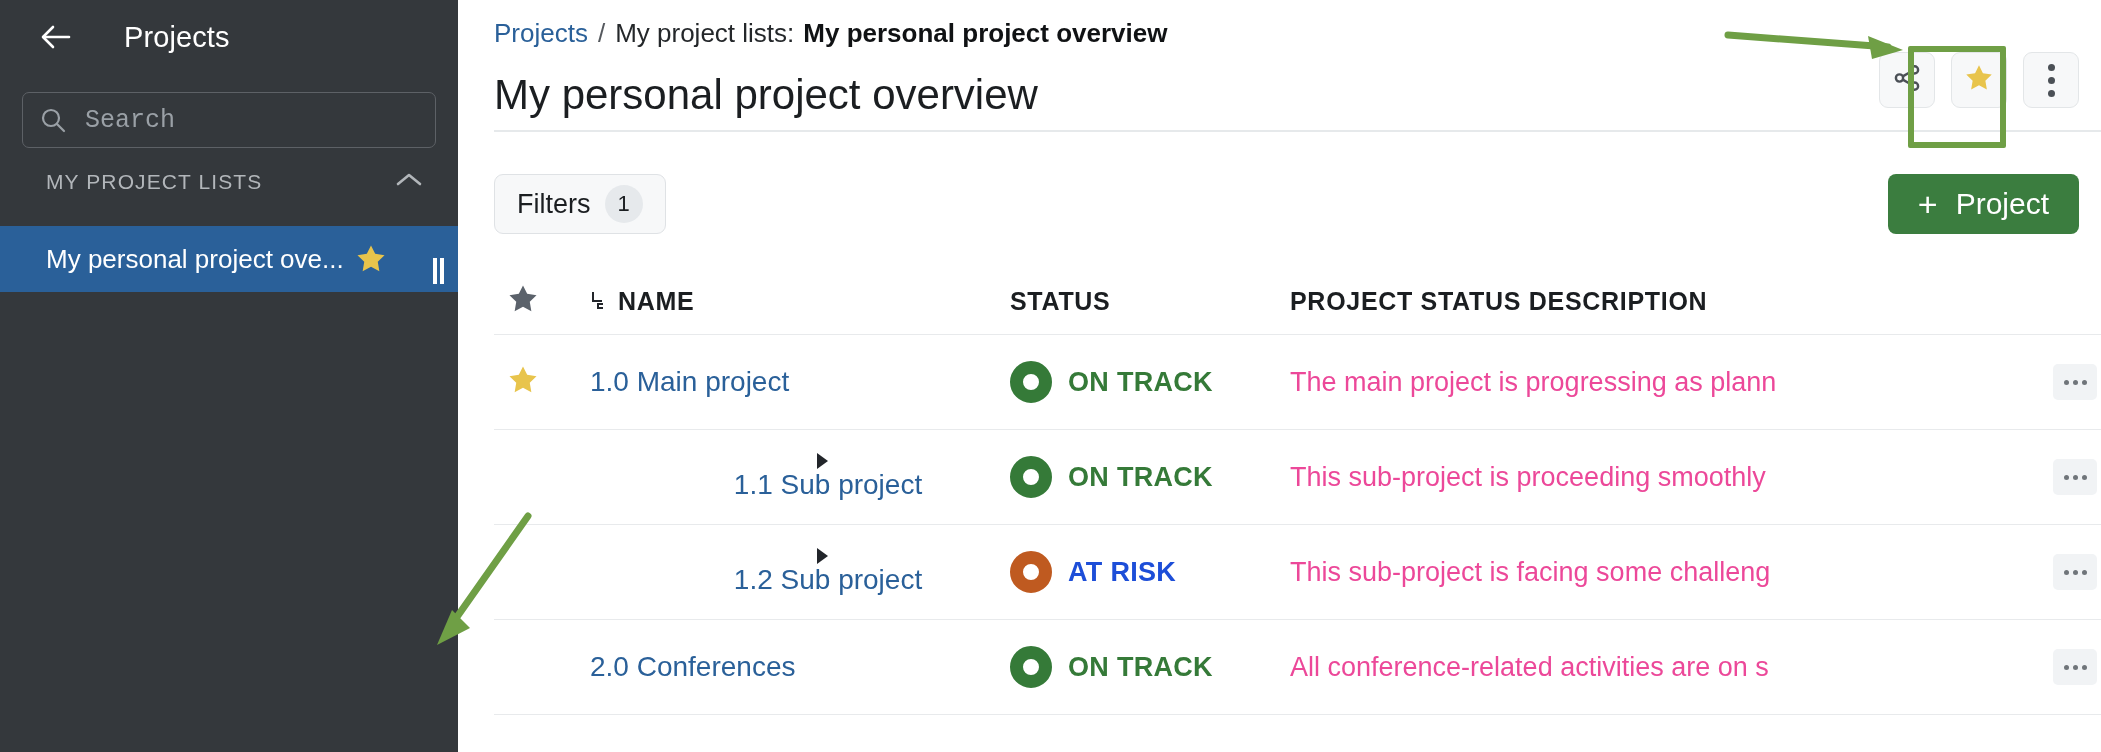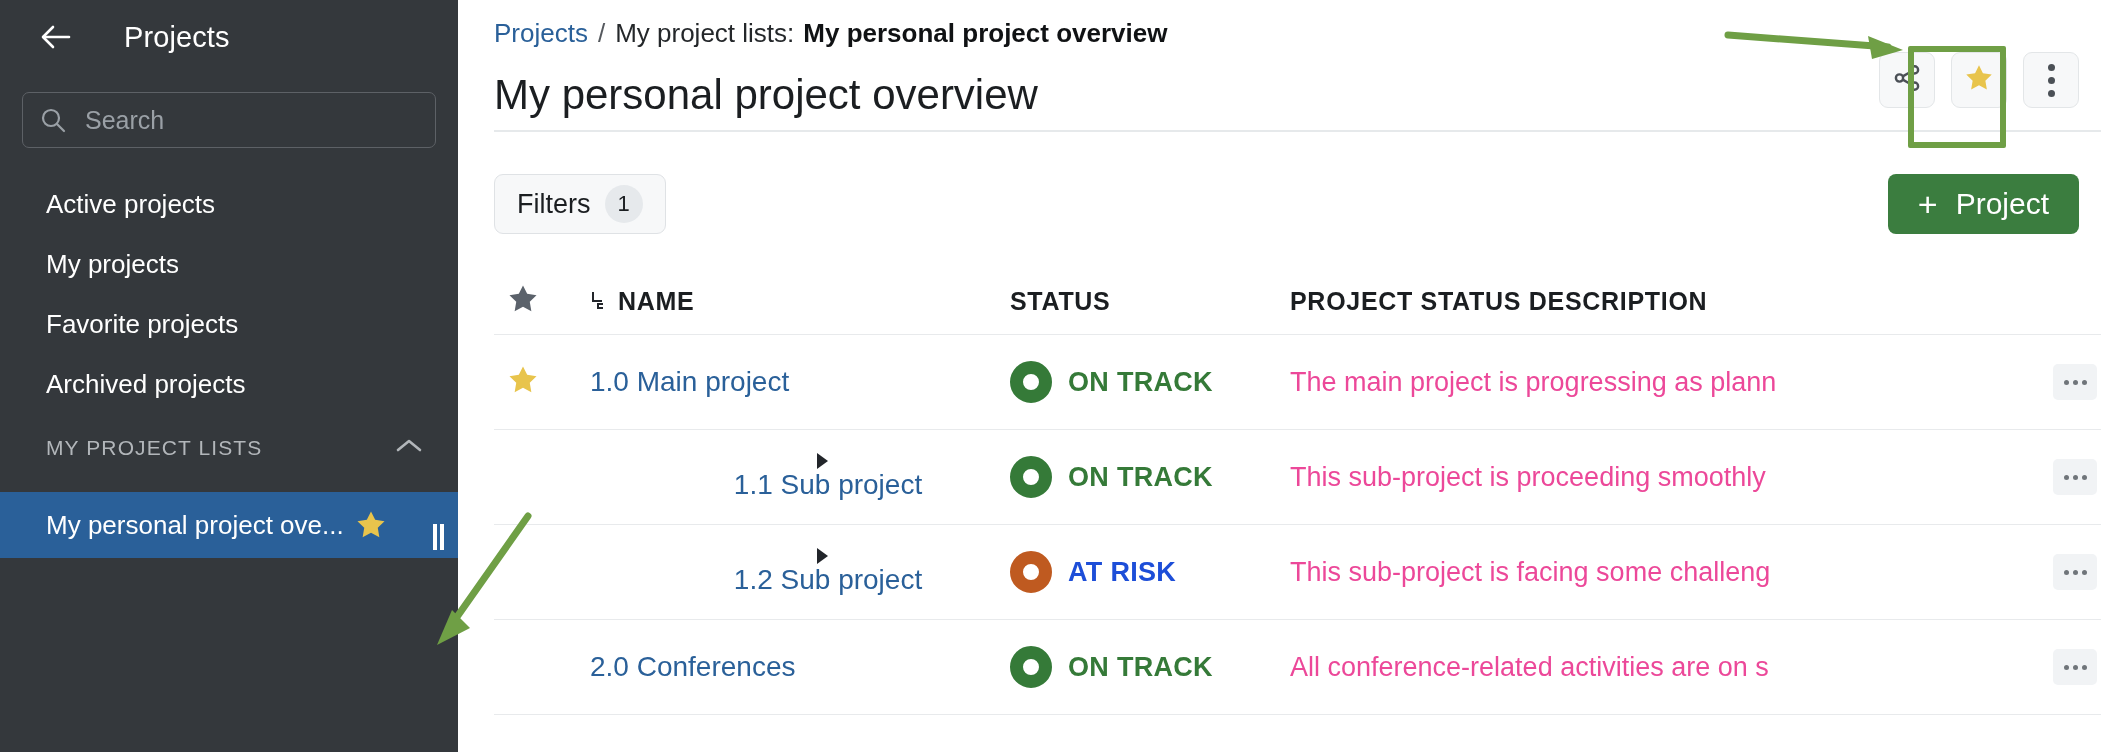--- a/index.html
+++ b/index.html
@@ -40,21 +40,21 @@
     border: 1.5px solid #5d6166;
     border-radius: 7px;
     display: flex; align-items: center;
     padding: 0 16px;
     background: transparent;
   }
   .search-box .mag { flex: 0 0 auto; display: flex; align-items: center; }
   .search-input {
     flex: 1; border: none; outline: none; background: transparent;
     color: #ffffff; font-size: 25px; margin-left: 18px;
-    font-family: Liberation Sans, sans-serif;
+    font-family: Liberation Mono, monospace;
   }
   .search-input::placeholder { color: #9aa0a6; }
 
   .sb-nav { margin-top: 26px; }
   .sb-item {
     height: 60px; display: flex; align-items: center;
     padding-left: 46px; font-size: 26px; color: #ffffff;
     cursor: pointer;
   }
   .sb-group-head {
@@ -228,34 +228,20 @@
         <span class="mag">
           <svg width="28" height="28" viewBox="0 0 28 28" aria-hidden="true">
             <circle cx="12" cy="12" r="8" fill="none" stroke="#9aa0a6" stroke-width="2.2"></circle>
             <line x1="18" y1="18" x2="25" y2="25" stroke="#9aa0a6" stroke-width="2.2" stroke-linecap="round"></line>
           </svg>
         </span>
         <input class="search-input" type="text" placeholder="Search" style="">
       </div>
     </div>
 
-    <div class="sb-nav">
-      <div class="sb-item">
-        <span>Active projects</span>
-      </div>
-      <div class="sb-item">
-        <span>My projects</span>
-      </div>
-      <div class="sb-item">
-        <span>Favorite projects</span>
-      </div>
-      <div class="sb-item">
-        <span>Archived projects</span>
-      </div>
-    </div>
 
     <div class="sb-group-head">
       <span class="sb-group-label">MY PROJECT LISTS</span>
       <span class="chev">
         <svg width="30" height="20" viewBox="0 0 30 20" aria-hidden="true">
           <path d="M4 14 L15 5 L26 14" fill="none" stroke="#b2b6ba" stroke-width="2.6" stroke-linecap="round" stroke-linejoin="round"></path>
         </svg>
       </span>
     </div>
 

